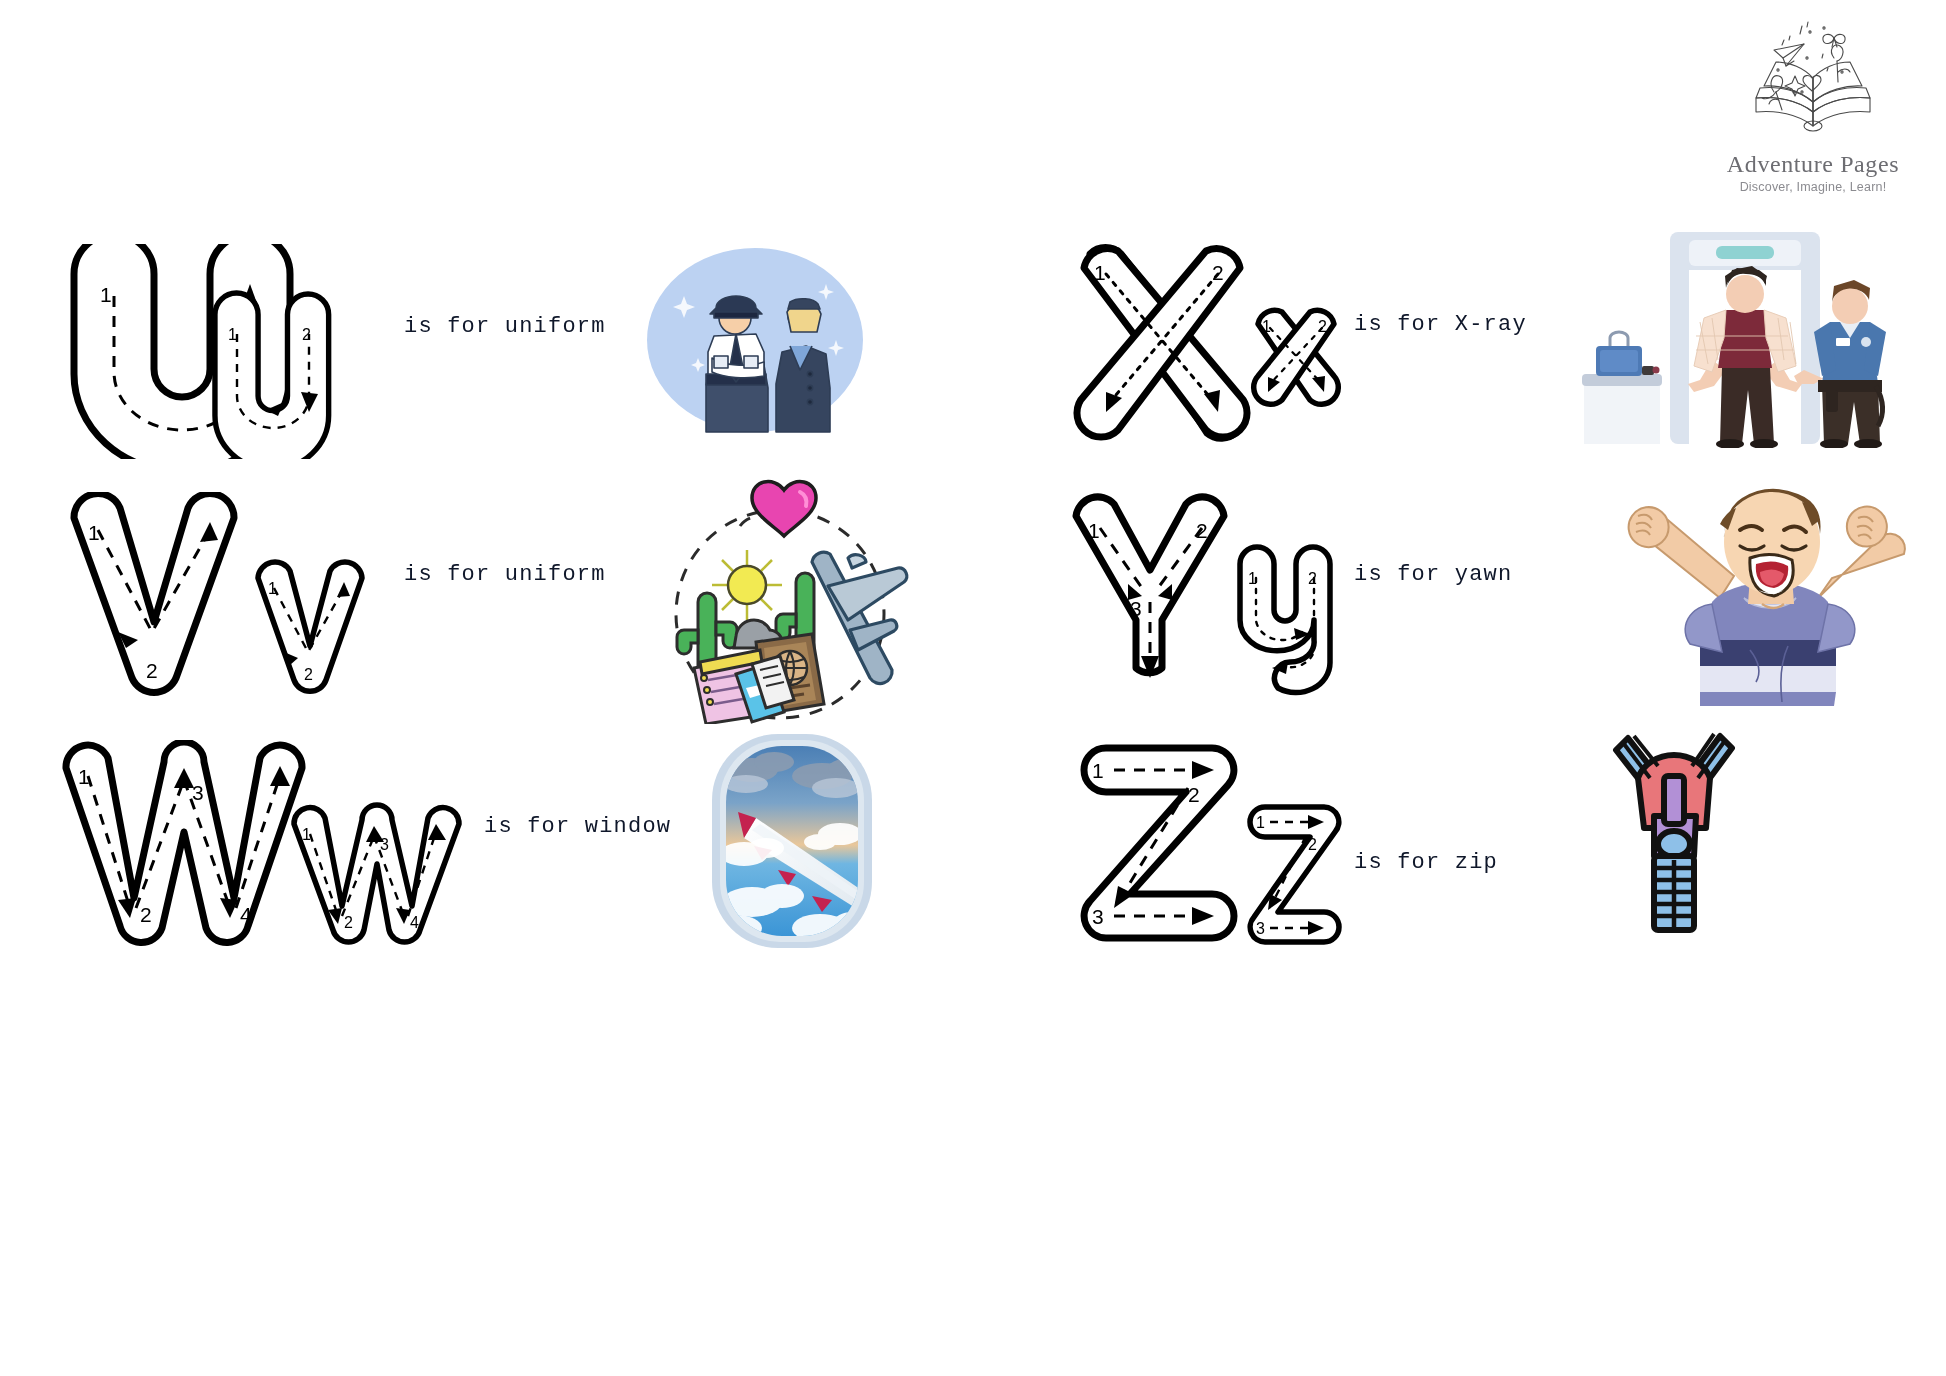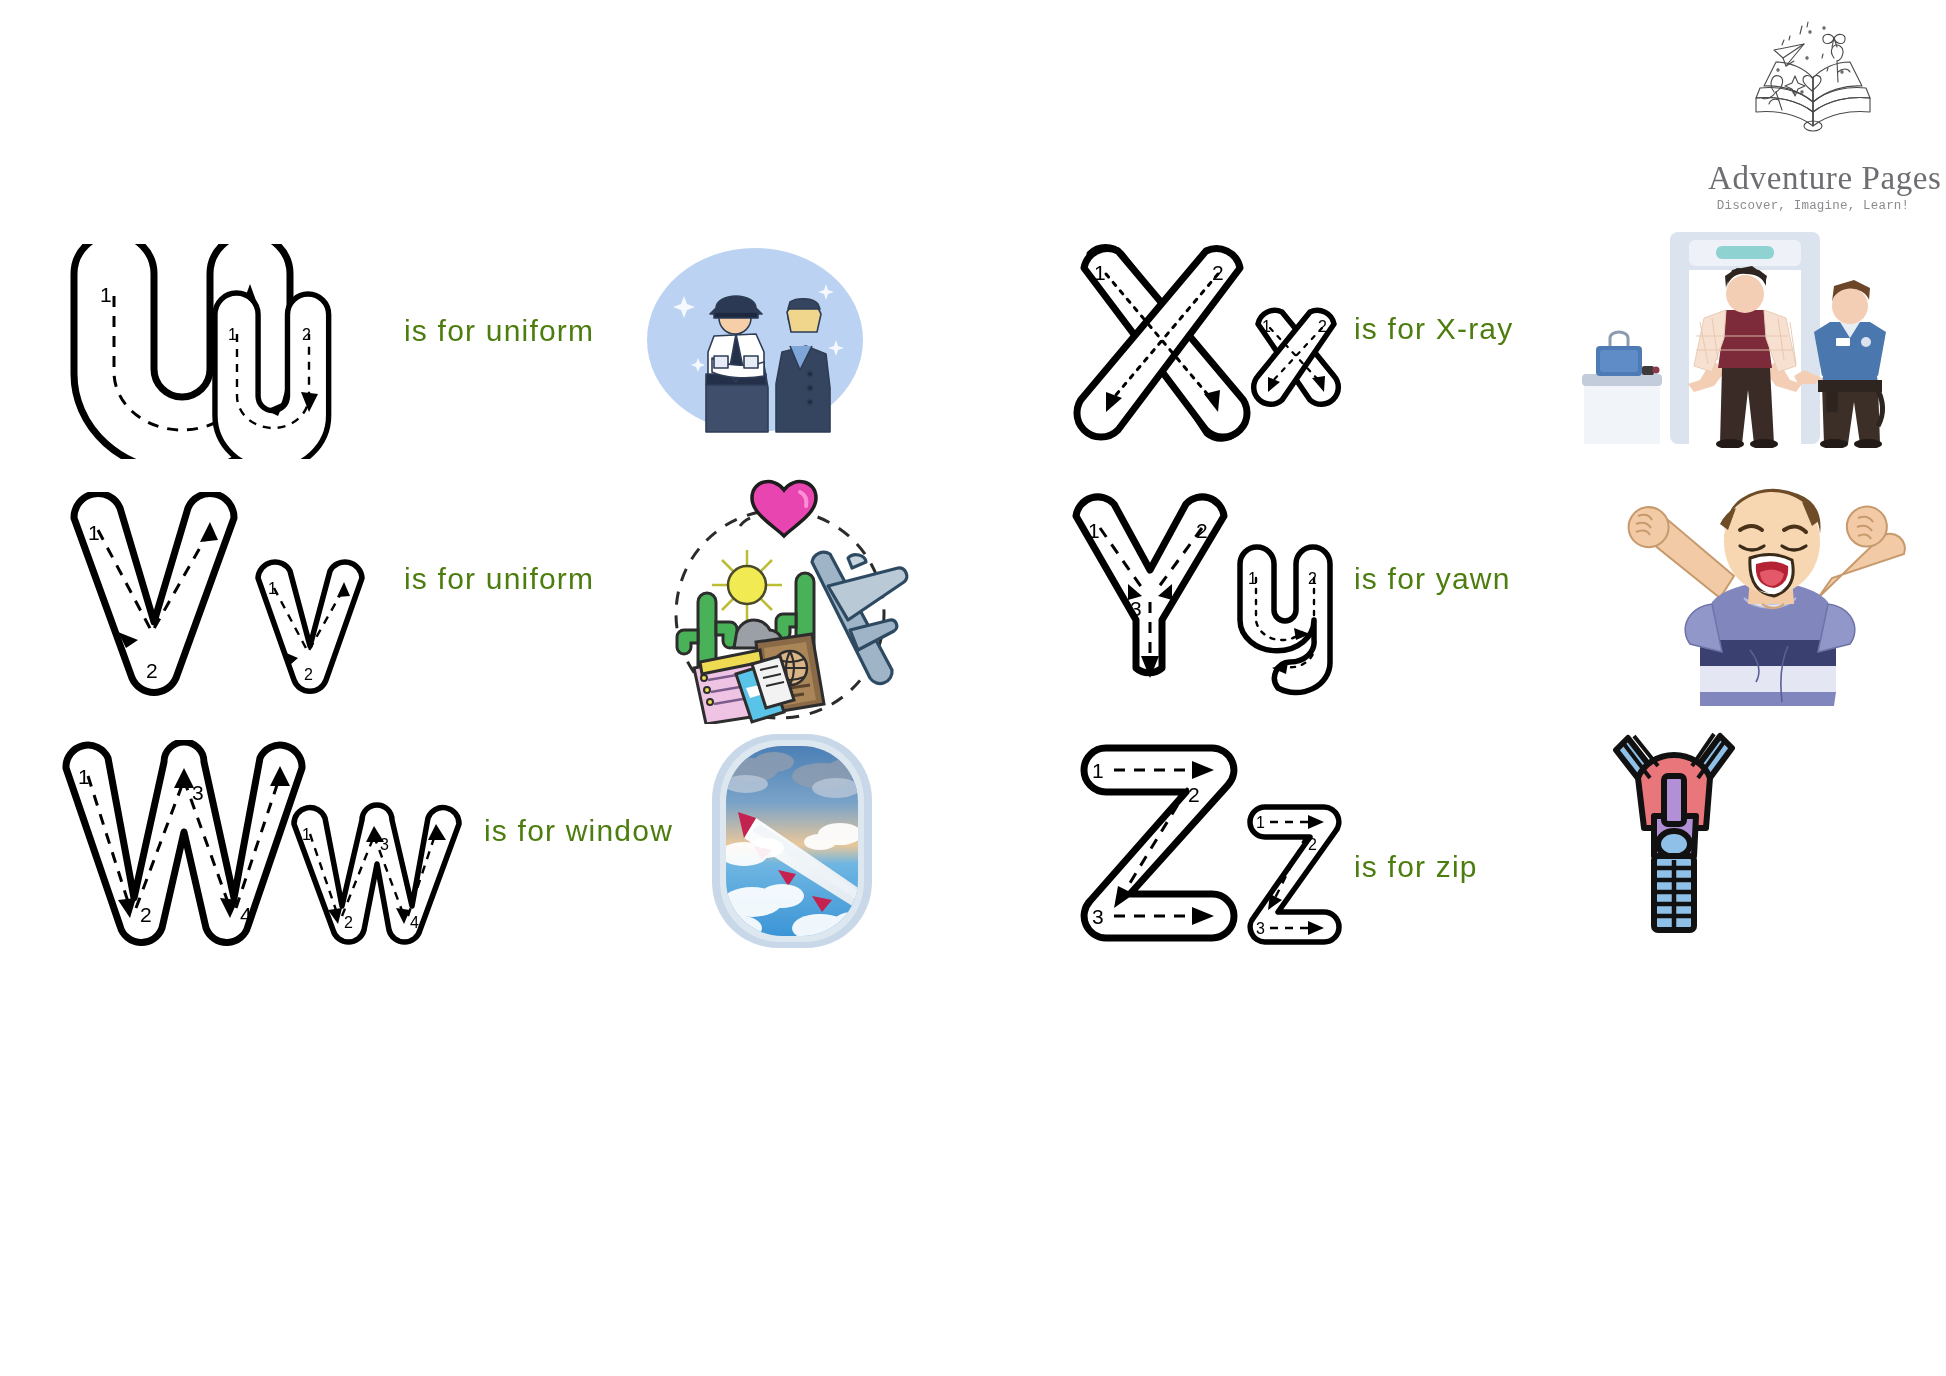--- a/index.html
+++ b/index.html
@@ -10,25 +10,25 @@
     overflow:hidden;
     position:relative;
   }
   .sheet{position:absolute;inset:0;}
 
   
   .logo{position:absolute;right:28px;top:14px;width:210px;text-align:center;}
   .logo-mark{width:150px;height:128px;margin:0 auto;display:block;}
   .logo-name{
     font-family:"Liberation Serif", serif;
-    font-size:33px;letter-spacing:.6px;color:#6d6d72;
-    margin-top:19px;line-height:1.05;white-space:nowrap;
+    font-size:24px;letter-spacing:.6px;color:#6d6d72;
+    margin-top:10px;line-height:1.05;white-space:nowrap;
   }
   .logo-tag{
-    font-family:Liberation Mono, monospace;
+    font-family:Liberation Sans, sans-serif;
     font-size:12.5px;color:#8b8b90;letter-spacing:.2px;margin-top:3px;
   }
 
   
   .title{
     position:absolute;left:0;right:0;top:128px;text-align:center;
     font-family:"Liberation Sans", sans-serif;
     font-size:60px;color:#3b4457;letter-spacing:2px;
     font-weight:400;
   }
@@ -37,22 +37,22 @@
   
   .grid{position:absolute;left:0;top:236px;width:1946px;}
   .row{position:relative;height:248px;}
   .cell{position:absolute;top:0;height:248px;}
   .cell.left{left:52px;width:930px;}
   .cell.right{left:1062px;width:884px;}
 
   .letters{position:absolute;left:0;top:8px;}
   .phrase{
     position:absolute;
-    font-family:Liberation Sans, sans-serif;
-    font-size:30px;color:#4d7c0f;letter-spacing:1.2px;
+    font-family:Liberation Mono, monospace;
+    font-size:22px;color:#0f172a;letter-spacing:1.2px;
     white-space:nowrap;
   }
   .art{position:absolute;}
 
   .tracebox{display:block;}
 
   
   .outline{fill:#ffffff;stroke:#000000;stroke-width:7;stroke-linejoin:round;}
   .outline-sm{stroke-width:5.5;}
   .dash{fill:none;stroke:#000;stroke-width:3;stroke-dasharray:11 9;stroke-linecap:butt;}

